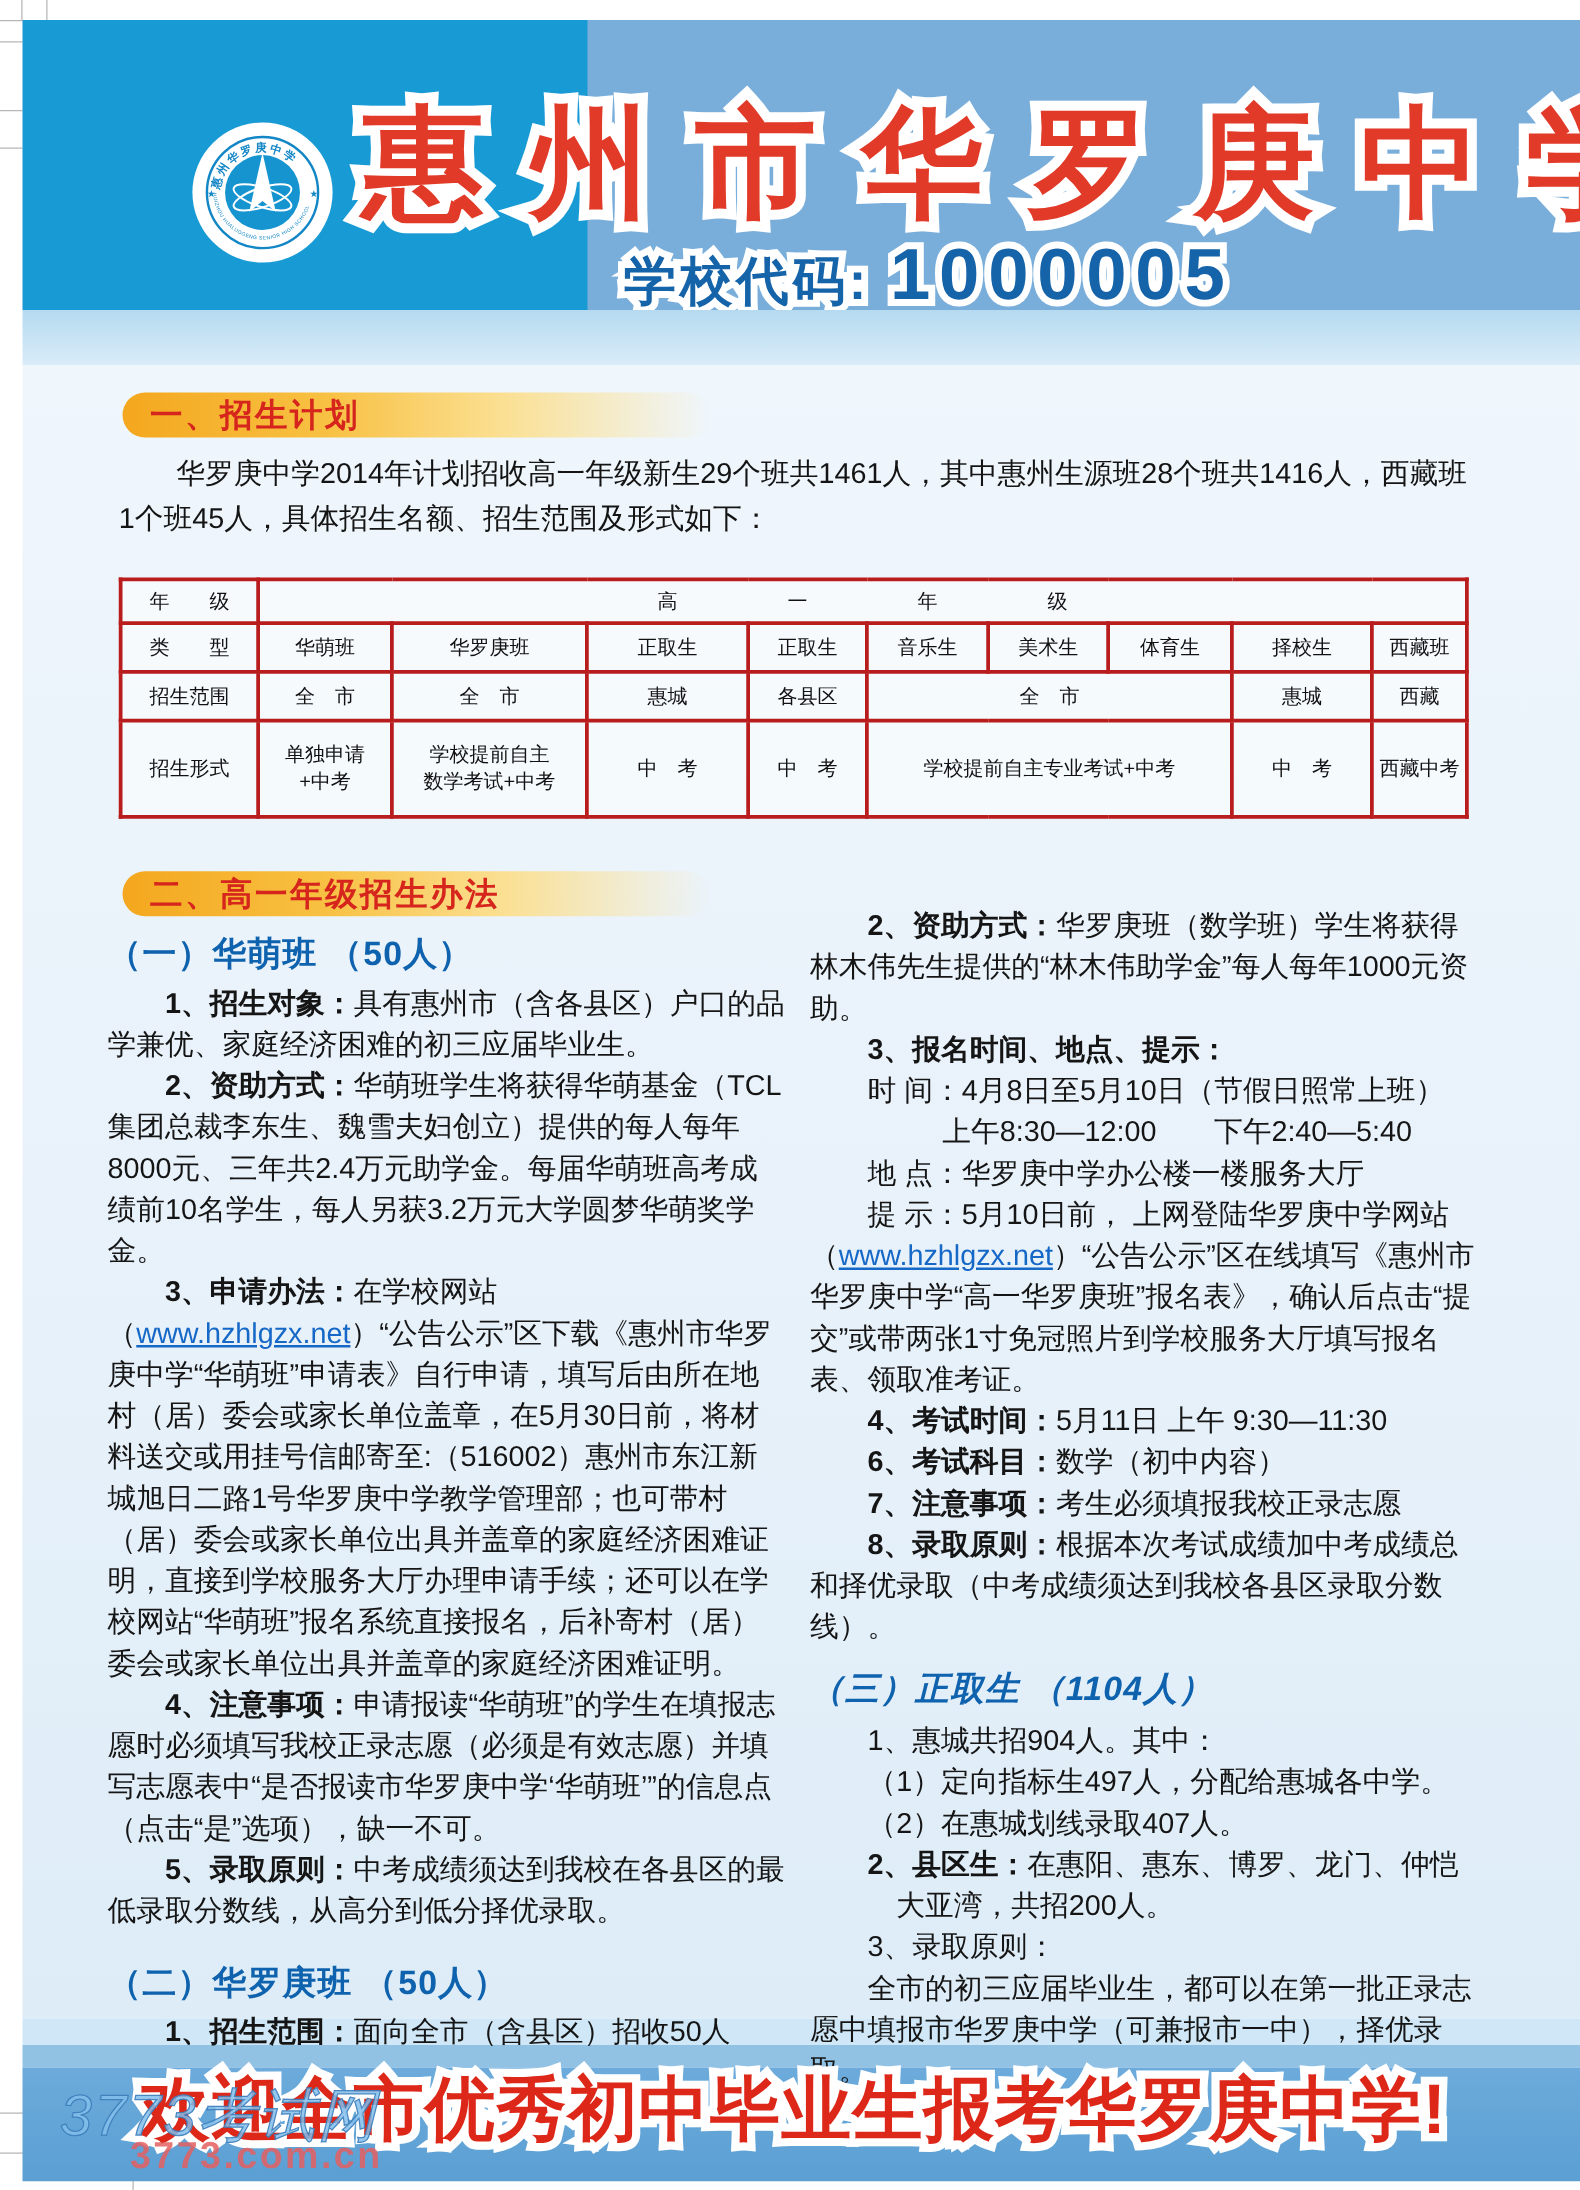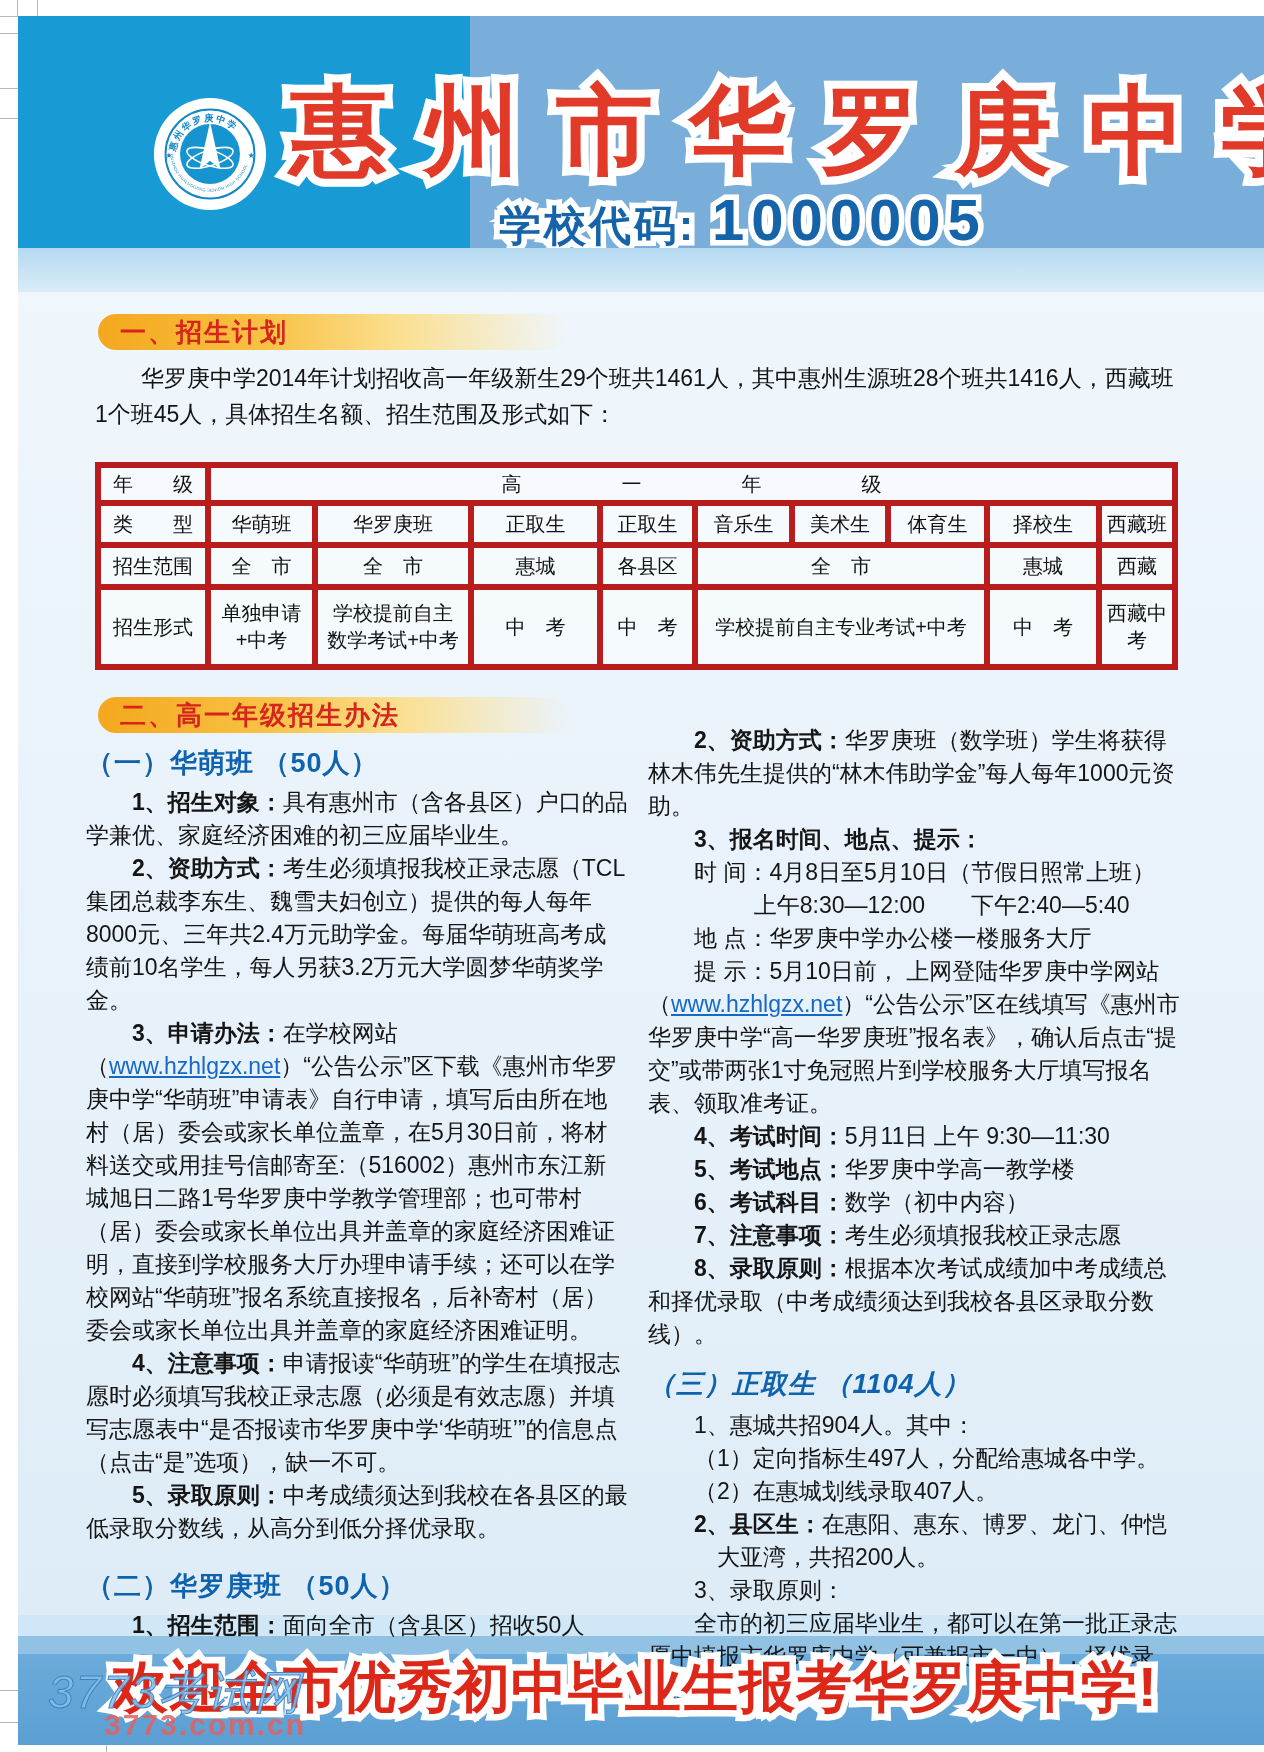--- a/index.html
+++ b/index.html
@@ -32,22 +32,22 @@
   .pill{position:absolute;left:98px;width:470px;height:36px;border-radius:18px;
         background:linear-gradient(90deg,#f4a71e 0%,#f8c143 35%,#fbe093 65%,rgba(252,240,203,0) 100%);}
   .pill span{display:block;padding-left:22px;font-size:26px;line-height:36px;font-weight:bold;
              color:#d5251d;letter-spacing:2px;}
   .pill1{top:314px;} .pill2{top:697px;}
   
   .intro{position:absolute;left:95px;top:360px;width:1085px;font-size:23px;line-height:36px;
          color:#141414;text-indent:2em;}
   table.plan{position:absolute;left:95px;top:462px;width:1077px;border-collapse:collapse;
              table-layout:fixed;background:rgba(252,254,255,0.6);}
-  table.plan td{border:6px solid #b91c1c;text-align:center;vertical-align:middle;
-                font-size:20px;color:#111;white-space:pre-line;padding:1px 0;}
+  table.plan td{border:3px solid #b91c1c;text-align:center;vertical-align:middle;
+                font-size:16px;color:#111;white-space:pre-line;padding:1px 0;}
   tr.r1 td{height:30px;} tr.r2 td,tr.r3 td,tr.r4 td{height:34px;} tr.r5 td{height:72px;}
   td.sp{letter-spacing:10px;text-indent:10px;}
   .redc{color:#e60012;} .bluec{color:#1273c8;}
   
   .col{position:absolute;font-size:23px;color:#151515;}
   .col-left{left:86px;top:746px;width:542px;}
   .col-right{left:648px;top:724px;width:540px;}
   .col p{margin:0;line-height:33px;text-indent:2em;}
   .col h3{margin:0 0 6px 0;font-size:27px;line-height:34px;color:#0f62ad;
           font-weight:bold;letter-spacing:1px;text-indent:0;}
@@ -191,37 +191,36 @@
   </tbody>
     </table>
 
   <div class="pill pill2">
     <span>二、高一年级招生办法</span>
   </div>
 
   <div class="col col-left">
     <h3>（一）华萌班 （50人）</h3>
     <p><b>1、招生对象：</b><span>具有惠州市（含各县区）户口的品学兼优、家庭经济困难的初三应届毕业生。</span></p>
-    <p><b>2、资助方式：</b><span>考生必须填报我校正录志愿（TCL集团总裁李东生、魏雪夫妇创立）提供的每人每年8000元、三年共2.4万元助学金。每届华萌班高考成绩前10名学生，每人另获3.2万元大学圆梦华萌奖学金。</span></p>
+    <p><b>2、资助方式：</b><span>华萌班学生将获得华萌基金（TCL集团总裁李东生、魏雪夫妇创立）提供的每人每年8000元、三年共2.4万元助学金。每届华萌班高考成绩前10名学生，每人另获3.2万元大学圆梦华萌奖学金。</span></p>
     <p><b>3、申请办法：</b><span>在学校网站（</span><span class="lnk">www.hzhlgzx.net</span><span>）“公告公示”区下载《惠州市华罗庚中学“华萌班”申请表》自行申请，填写后由所在地村（居）委会或家长单位盖章，在5月30日前，将材料送交或用挂号信邮寄至:（516002）惠州市东江新城旭日二路1号华罗庚中学教学管理部；也可带村（居）委会或家长单位出具并盖章的家庭经济困难证明，直接到学校服务大厅办理申请手续；还可以在学校网站“华萌班”报名系统直接报名，后补寄村（居）委会或家长单位出具并盖章的家庭经济困难证明。</span></p>
     <p><b>4、注意事项：</b><span>申请报读“华萌班”的学生在填报志愿时必须填写我校正录志愿（必须是有效志愿）并填写志愿表中“是否报读市华罗庚中学‘华萌班’”的信息点（点击“是”选项），缺一不可。</span></p>
     <p><b>5、录取原则：</b><span>中考成绩须达到我校在各县区的最低录取分数线，从高分到低分择优录取。</span></p>
     <h3 class="mt">（二）华罗庚班 （50人）</h3>
     <p><b>1、招生范围：</b><span>面向全市（含县区）招收50人</span></p>
   </div>
 
   <div class="col col-right">
     <p><b>2、资助方式：</b><span>华罗庚班（数学班）学生将获得林木伟先生提供的“林木伟助学金”每人每年1000元资助。</span></p>
     <p><b>3、报名时间、地点、提示：</b></p>
     <p><span>时 间：</span><span>4月8日至5月10日（节假日照常上班）</span></p>
     <p class="ind4"><span>上午8:30—12:00　　下午2:40—5:40</span></p>
     <p><span>地 点：</span><span>华罗庚中学办公楼一楼服务大厅</span></p>
     <p><span>提 示：</span><span>5月10日前， 上网登陆华罗庚中学网站（</span><span class="lnk">www.hzhlgzx.net</span><span>）“公告公示”区在线填写《惠州市华罗庚中学“高一华罗庚班”报名表》，确认后点击“提交”或带两张1寸免冠照片到学校服务大厅填写报名表、领取准考证。</span></p>
     <p><b>4、考试时间：</b><span>5月11日 上午 9:30—11:30</span></p>
-    <p><b>5、考试地点：</b><span>华罗庚中学高一教学楼</span></p>
     <p><b>6、考试科目：</b><span>数学（初中内容）</span></p>
     <p><b>7、注意事项：</b><span>考生必须填报我校正录志愿</span></p>
     <p><b>8、录取原则：</b><span>根据本次考试成绩加中考成绩总和择优录取（中考成绩须达到我校各县区录取分数线）。</span></p>
     <h3 class="mt2">（三）正取生 （1104人）</h3>
     <p><span>1、惠城共招904人。其中：</span></p>
     <p><span>（1）定向指标生497人，分配给惠城各中学。</span></p>
     <p><span>（2）在惠城划线录取407人。</span></p>
     <p class="hang3"><b>2、县区生：</b><span>在惠阳、惠东、博罗、龙门、仲恺大亚湾，共招200人。</span></p>
     <p><span>3、录取原则：</span></p>
     <p><span>全市的初三应届毕业生，都可以在第一批正录志愿中填报市华罗庚中学（可兼报市一中），择优录取。</span></p>

